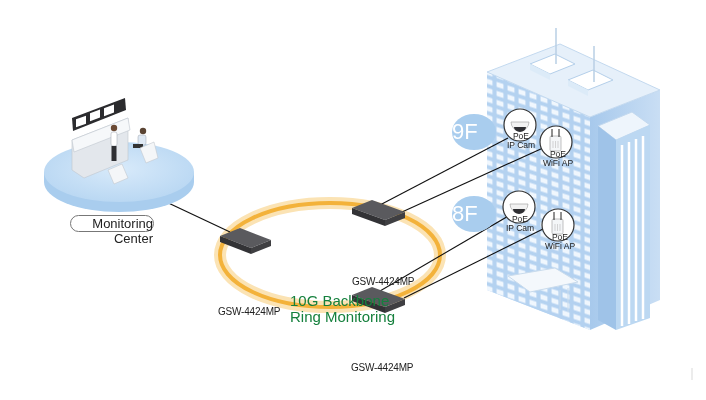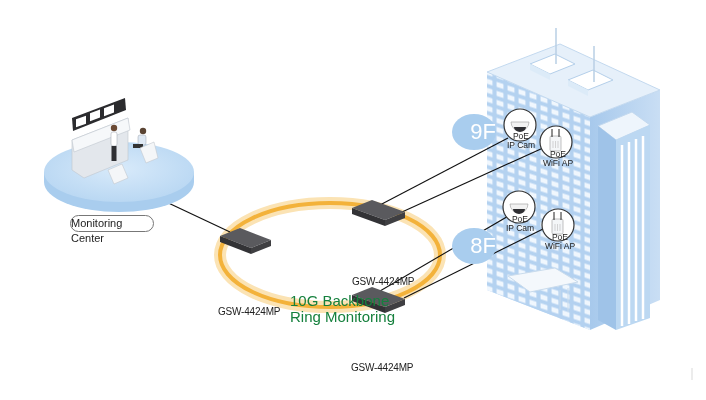--- a/index.html
+++ b/index.html
@@ -2,22 +2,22 @@
 <html><head>
 <meta charset="utf-8">
 <style>
   html, body { margin:0; padding:0; background:#ffffff; }
   body { width:706px; height:400px; position:relative; overflow:hidden; font-family:"Liberation Sans", sans-serif; }
   #stage { position:absolute; left:0; top:0; width:706px; height:400px; }
   .lbl { position:absolute; font-family:"Liberation Sans", sans-serif; color:#222; white-space:nowrap;margin-top:44px; }
   .sw-label { font-size:10px; color:#222; letter-spacing:-0.2px; }
   .dev-label { font-size:8.5px; line-height:9px; text-align:center; color:#222; }
   .ring-title { font-size:15px; line-height:16px; color:#15803d; text-align:left; }
-  .floor-badge { position:absolute; width:44px; height:36px; border-radius:50%; background:#a9cdee; color:#ffffff; font-size:22px; text-align:right; line-height:36px; font-family:"Liberation Sans", sans-serif; }
-  .mc-pill { position:absolute; left:70px; top:215px; width:82px; height:15px; border:1px solid #777; border-radius:9px; background:#fff; font-size:11px; line-height:15px; text-align:left; color:#222; }
+  .floor-badge { position:absolute; width:44px; height:36px; border-radius:50%; background:#a9cdee; color:#ffffff; font-size:22px; text-align:left; line-height:36px; font-family:"Liberation Sans", sans-serif; }
+  .mc-pill { position:absolute; left:70px; top:215px; width:82px; height:15px; border:1px solid #777; border-radius:9px; background:#fff; font-size:13px; line-height:15px; text-align:right; color:#222; }
 </style>
 </head>
 <body>
 
 <div id="stage">
 <svg width="706" height="400" viewBox="0 0 706 400" xmlns="http://www.w3.org/2000/svg">
   <defs>
     <linearGradient id="bldFront" x1="0" y1="0" x2="1" y2="0">
       <stop offset="0" stop-color="#cfe3f7"></stop>
           <stop offset="1" stop-color="#b8d5f1"></stop>
@@ -168,21 +168,21 @@
 <div class="lbl sw-label" style="left:218px; top:262px;">GSW-4424MP</div>
 <div class="lbl sw-label" style="left:352px; top:232px;">GSW-4424MP</div>
 <div class="lbl sw-label" style="left:351px; top:318px;">GSW-4424MP</div>
 
 <div class="lbl ring-title" style="left:290px; top:249px;">
   <div>10G Backbone</div>
   <div>Ring Monitoring</div>
 </div>
 
 <div class="floor-badge" style="left:452px; top:114px;">9F</div>
-<div class="floor-badge" style="left:452px; top:196px;margin-top:32px;">8F</div>
+<div class="floor-badge" style="left:452px; top:196px;">8F</div>
 
 <div class="lbl dev-label" style="left:503px; top:88px; width:36px;">
   <div>PoE</div>
   <div>IP Cam</div>
 </div>
 <div class="lbl dev-label" style="left:538px; top:106px; width:40px;">
   <div>PoE</div>
   <div>WiFi AP</div>
 </div>
 <div class="lbl dev-label" style="left:502px; top:171px; width:36px;">

